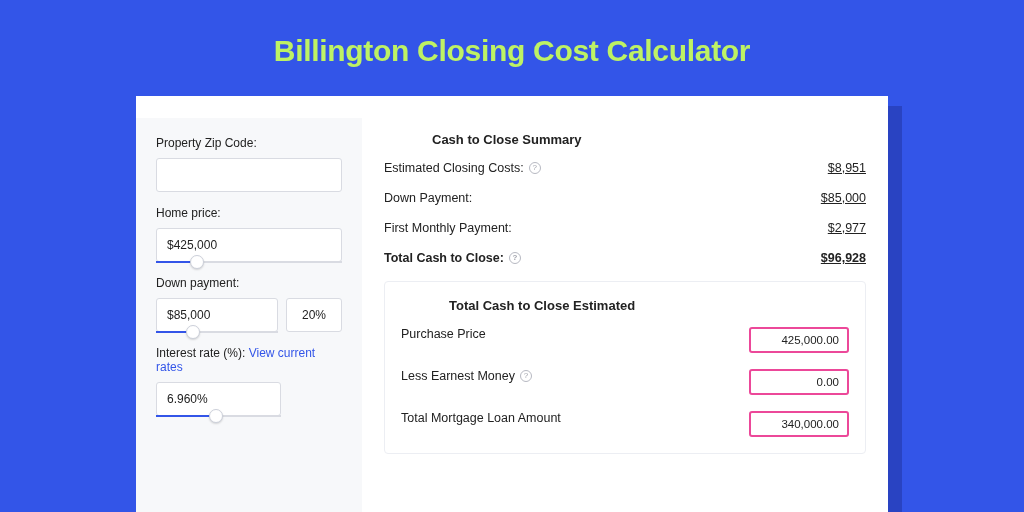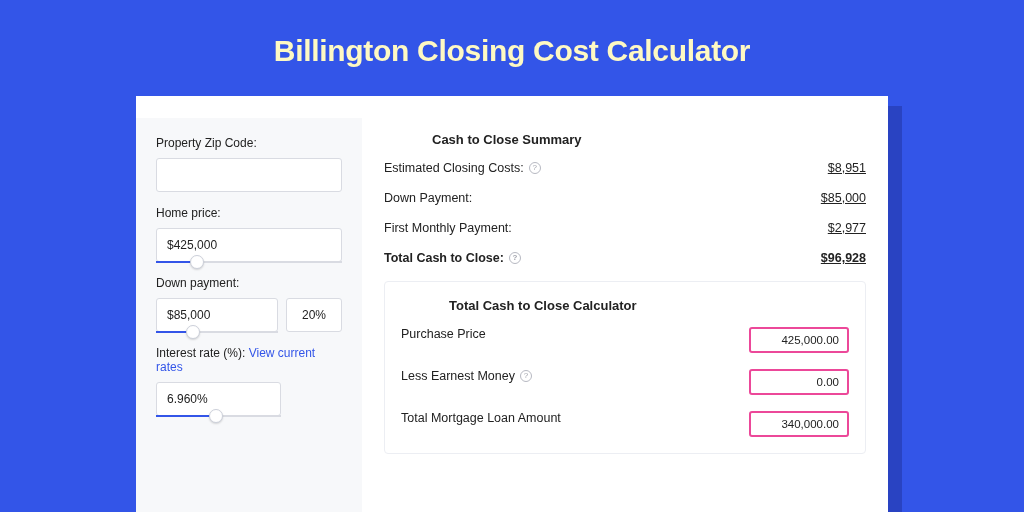--- a/index.html
+++ b/index.html
@@ -5,21 +5,21 @@
   * { box-sizing: border-box; margin: 0; padding: 0; }
   html, body { width: 1024px; height: 512px; overflow: hidden; }
   body {
     font-family: -apple-system, BlinkMacSystemFont, "Segoe UI", Arial, sans-serif;
     background: #3355e8;
     display: flex;
     flex-direction: column;
     align-items: center;
   }
   .page-title {
-    color: #fef9c3;
+    color: #bef264;
     font-size: 30px;
     font-weight: 700;
     margin-top: 34px;
     margin-bottom: 28px;
     letter-spacing: -0.3px;
   }
   .shadow-wrap {
     position: relative;
   }
   .shadow-box {
@@ -242,21 +242,21 @@
 
         <div class="row bold">
           <div class="row-label">
             <span>Total Cash to Close:</span>
             <span class="help-icon">?</span>
           </div>
           <div class="row-value">$96,928</div>
         </div>
 
         <div class="worksheet">
-          <div class="section-title">Total Cash to Close Calculator</div>
+          <div class="section-title">Total Cash to Close Estimated</div>
 
           <div class="ws-row">
             <div class="ws-label">
               <span>Purchase Price</span>
             </div>
             <input class="ws-input" value="425,000.00" style="">
           </div>
 
           <div class="ws-row">
             <div class="ws-label">

